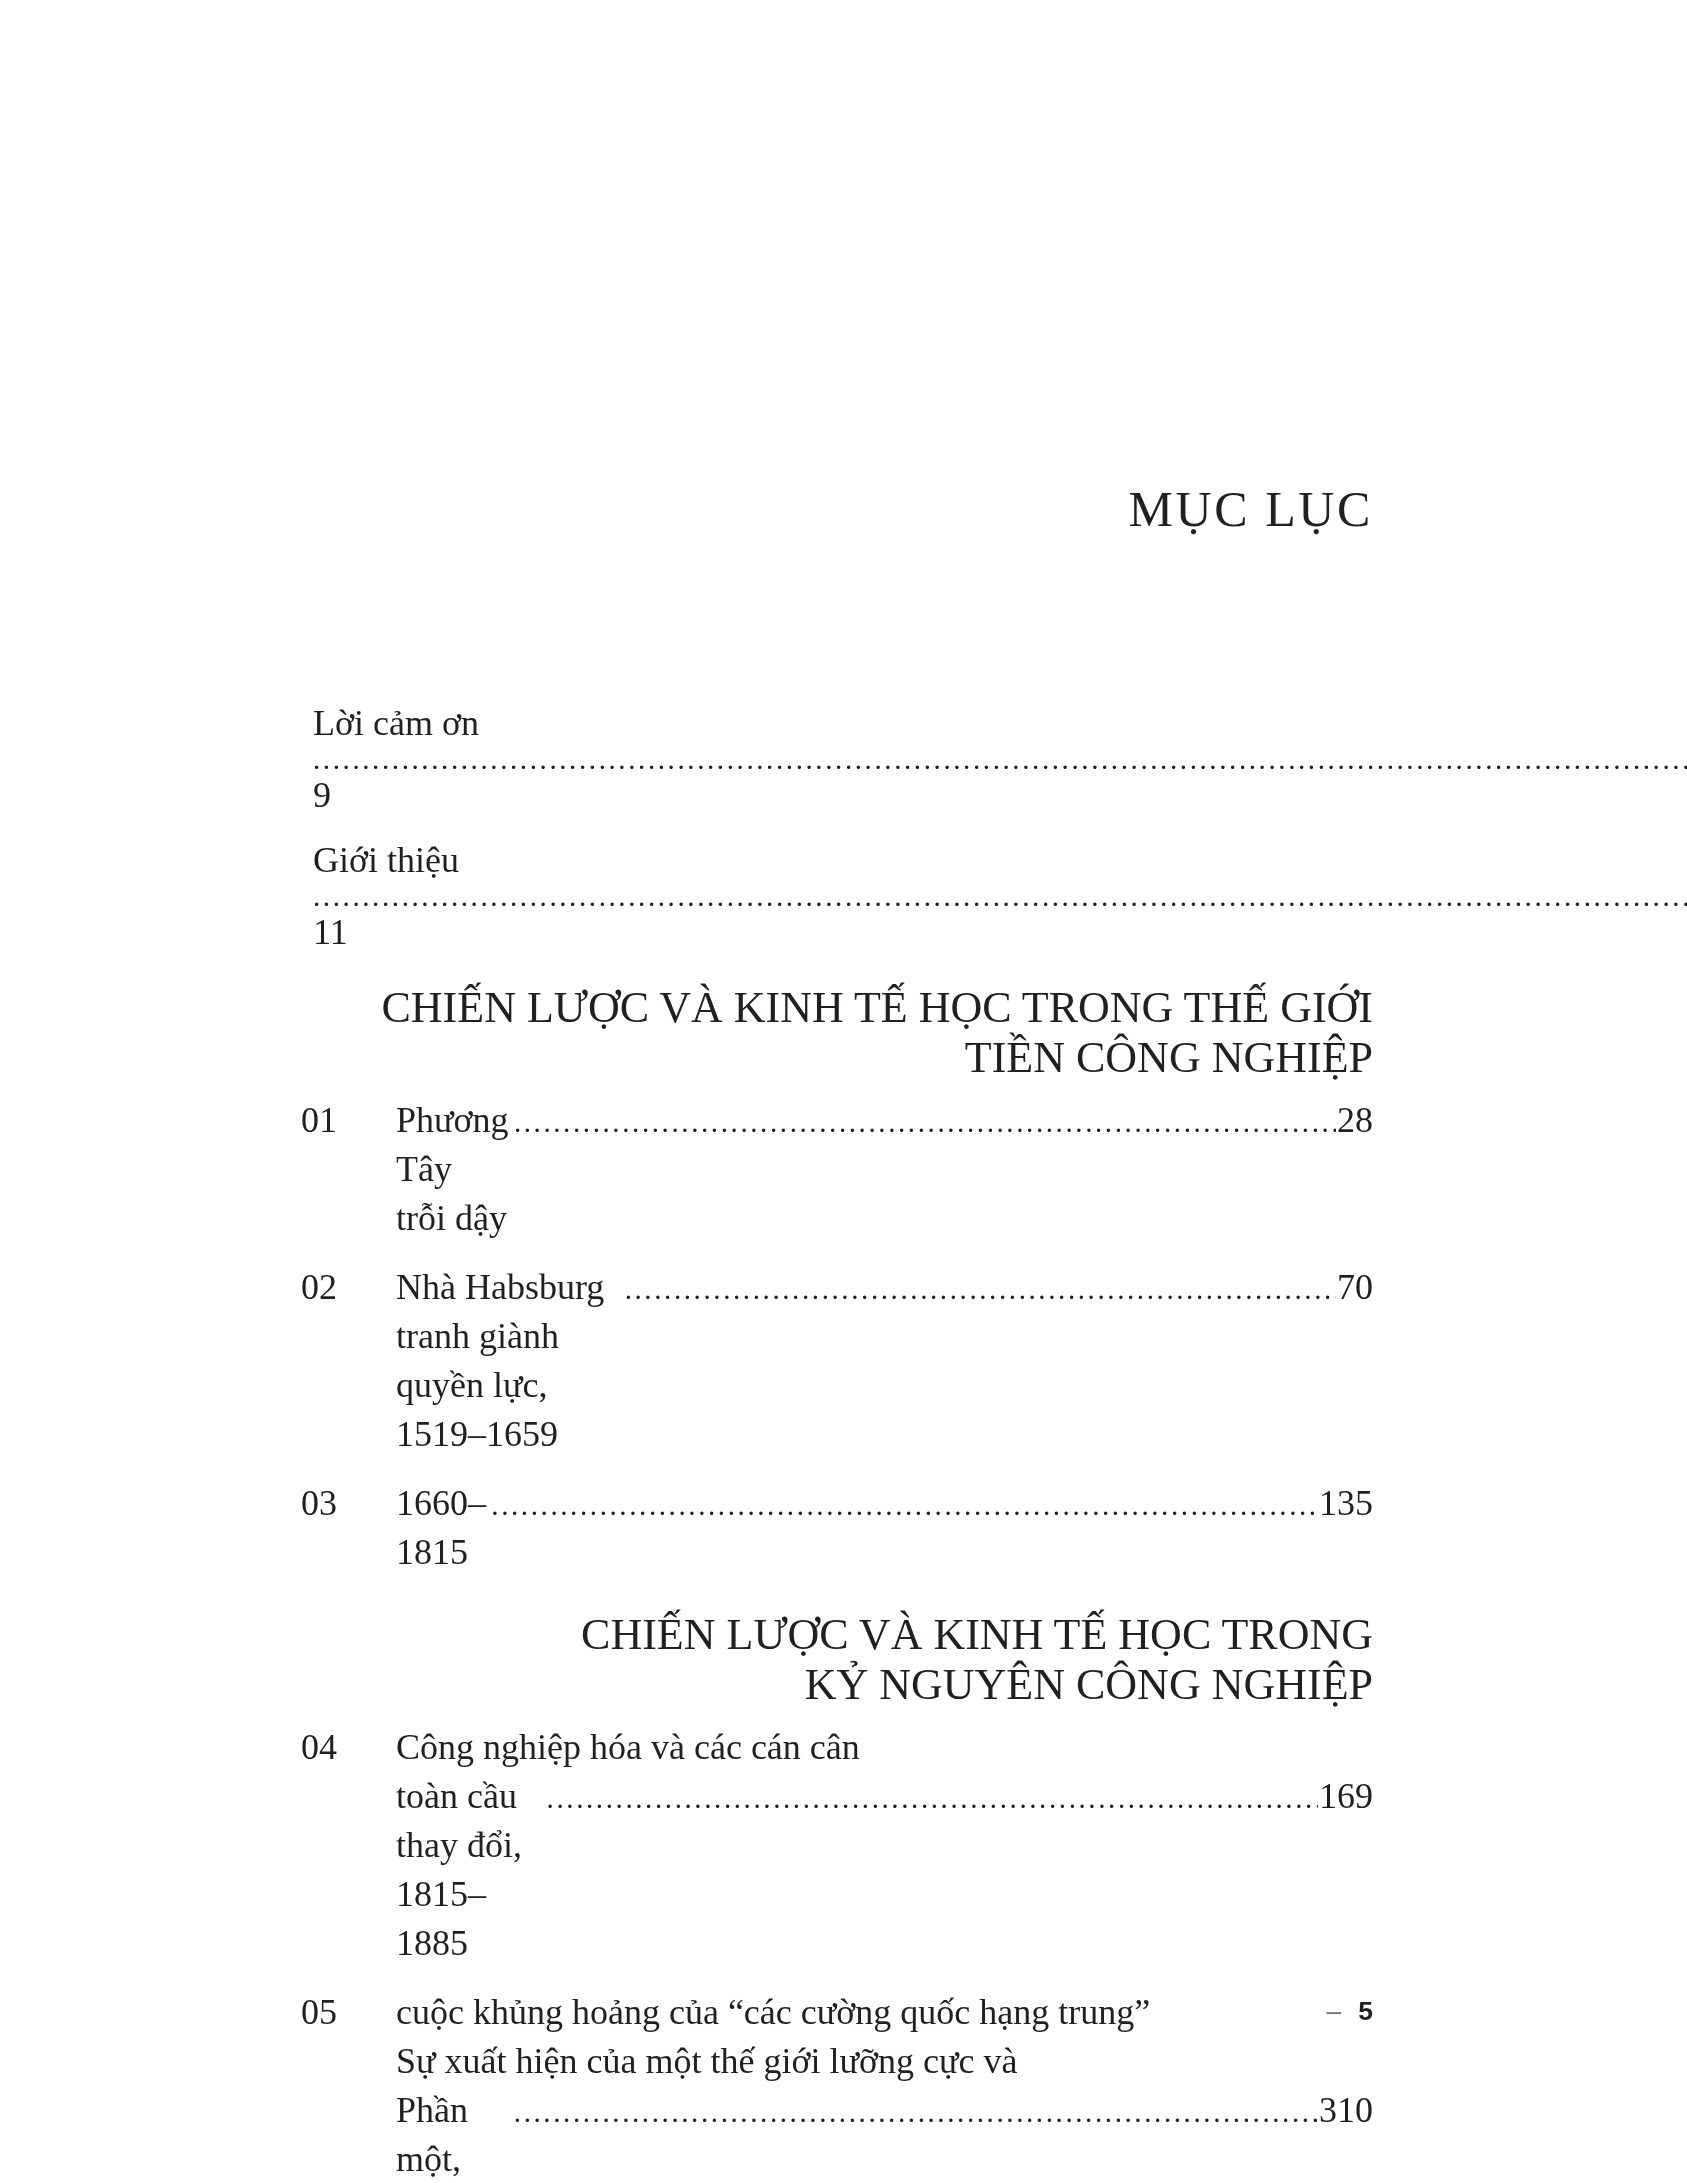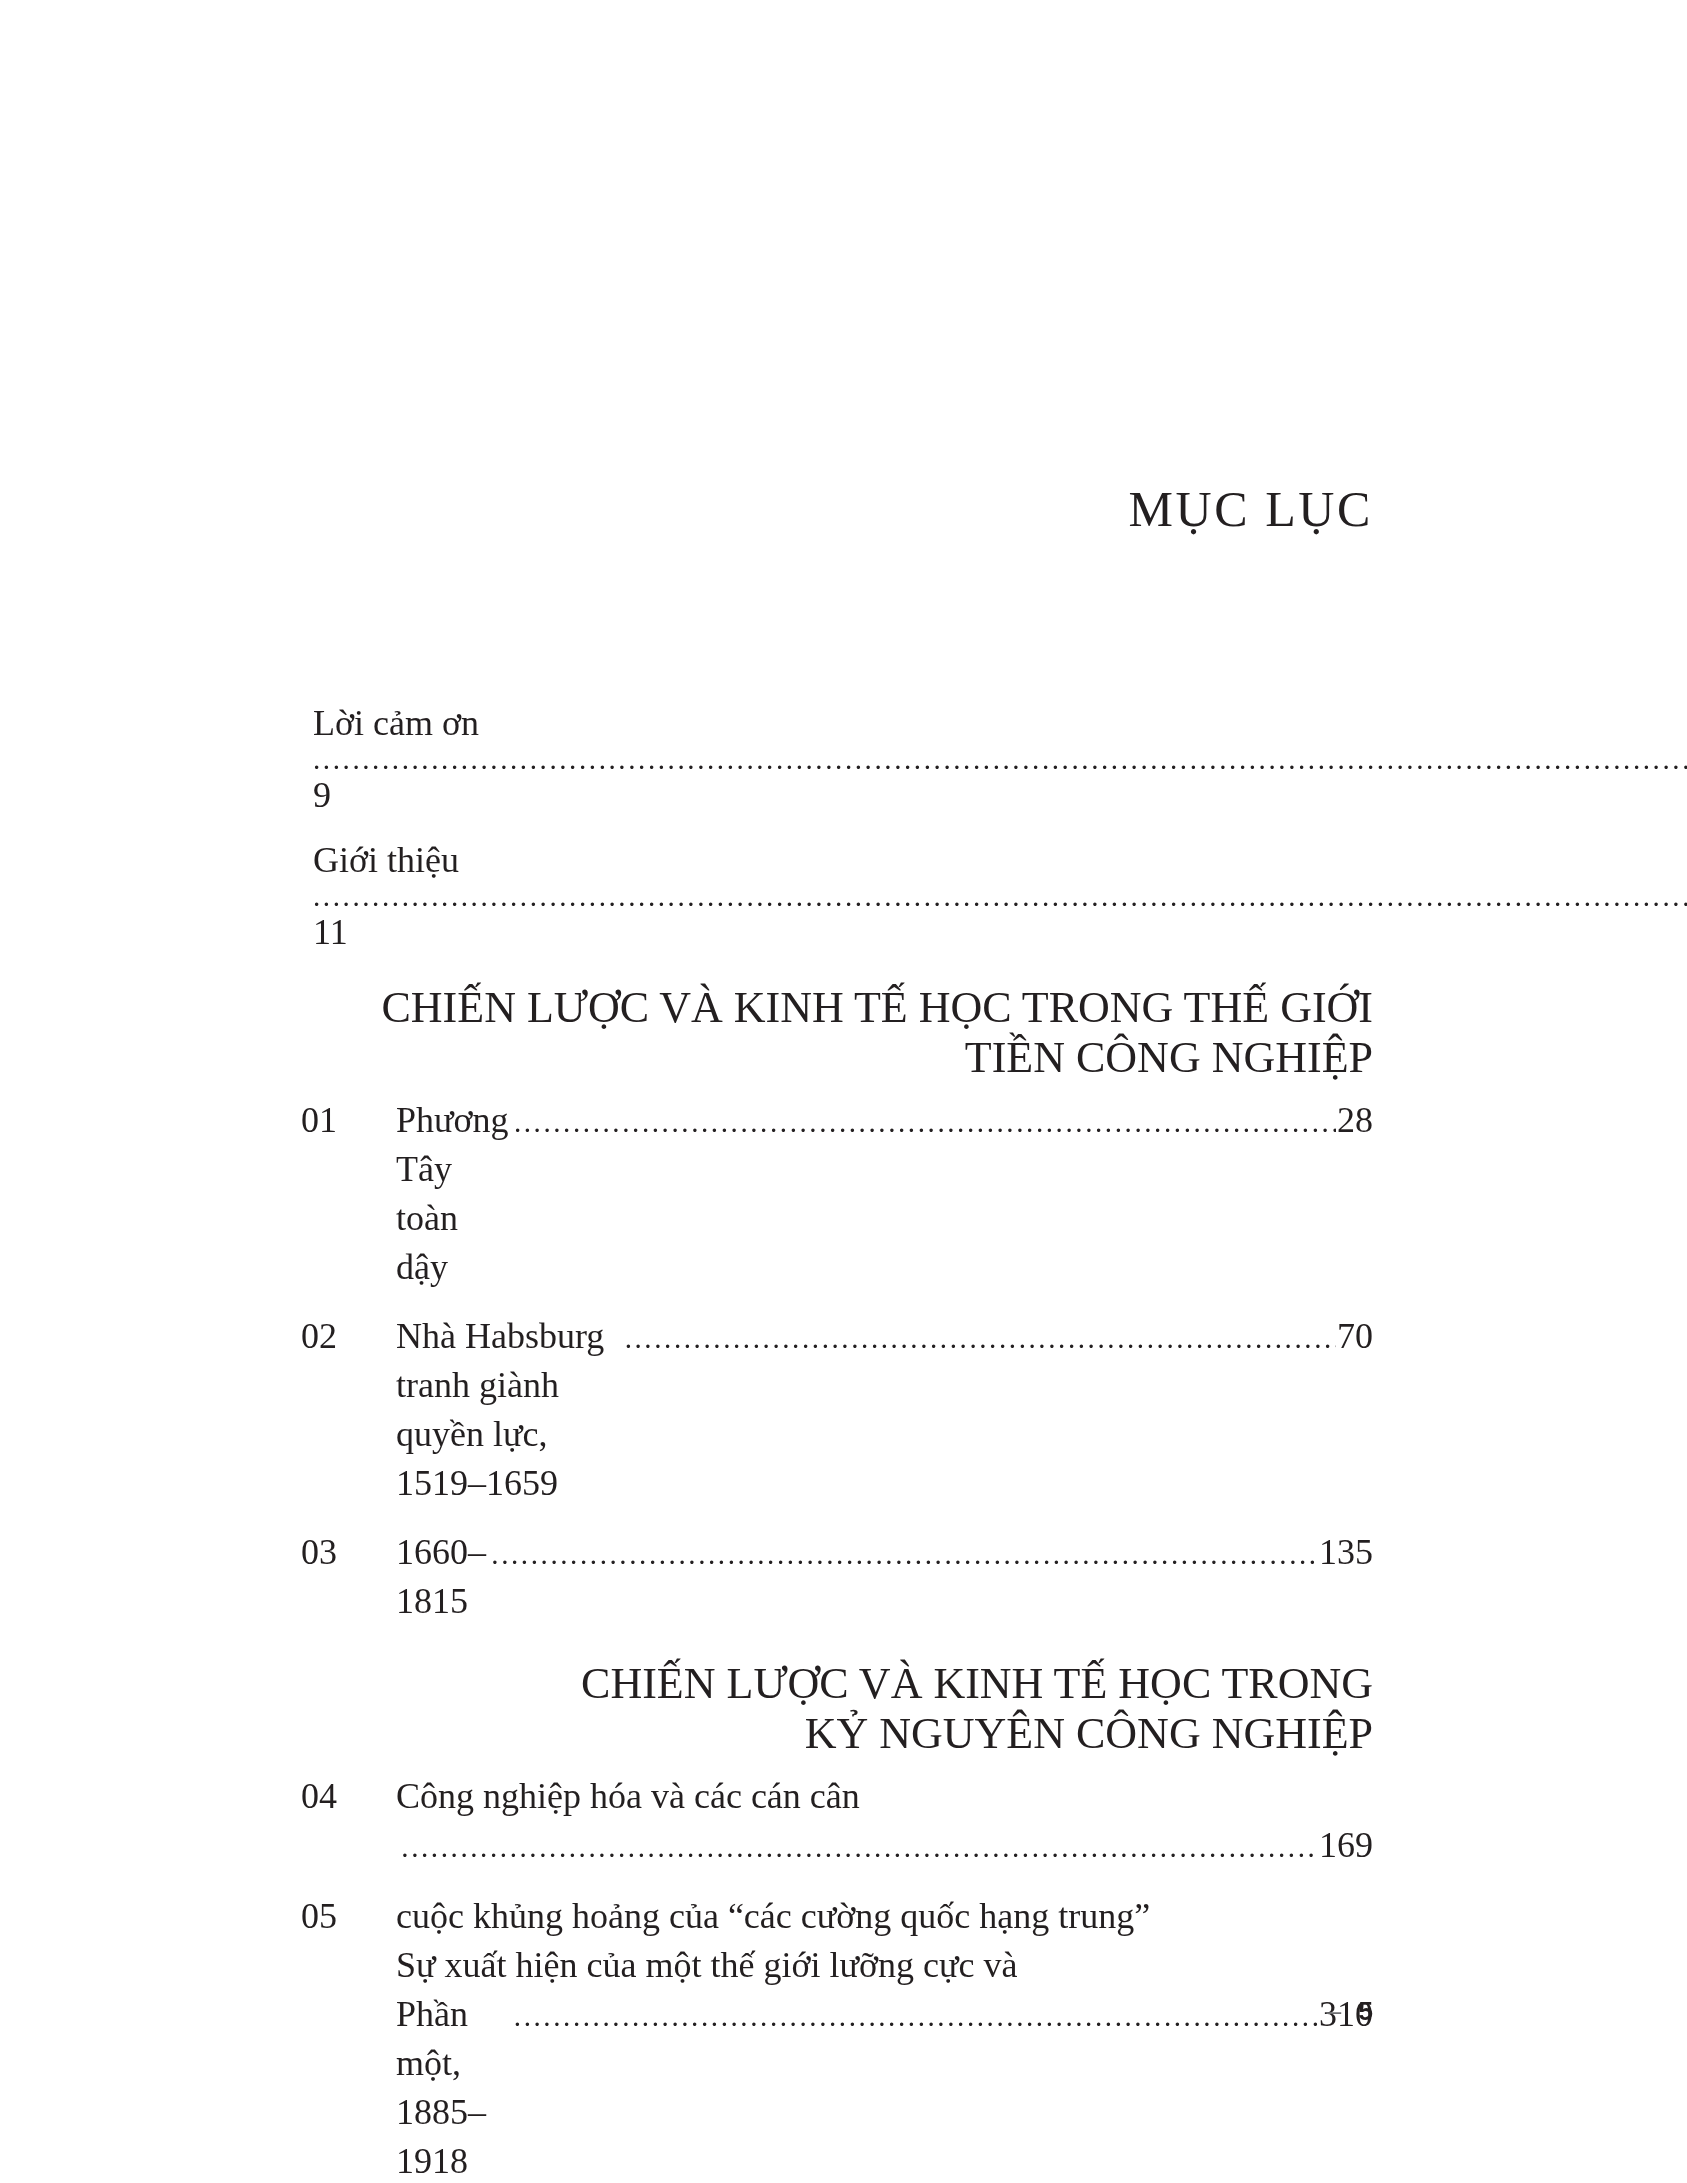--- a/index.html
+++ b/index.html
@@ -124,21 +124,21 @@
       </div>
     <div>
         <div class="section-heading first">
           <div class="heading-line">CHIẾN LƯỢC VÀ KINH TẾ HỌC TRONG THẾ GIỚI</div>
           <div class="heading-line">TIỀN CÔNG NGHIỆP</div>
         </div>
         <div class="chapter">
           <div class="num">01</div>
           <div class="lines">
             <div class="line">
-              <span class="ltext">Phương Tây toàn dậy</span>
+              <span class="ltext">Phương Tây trỗi dậy</span>
               <span class="dots"></span>
               <span class="pnum">28</span>
             </div>
           </div>
         </div>
         <div class="chapter">
           <div class="num">02</div>
           <div class="lines">
             <div class="line">
               <span class="ltext">Nhà Habsburg tranh giành quyền lực, 1519–1659</span>
@@ -161,20 +161,21 @@
           <div class="heading-line">CHIẾN LƯỢC VÀ KINH TẾ HỌC TRONG</div>
           <div class="heading-line">KỶ NGUYÊN CÔNG NGHIỆP</div>
         </div>
         <div class="chapter">
           <div class="num">04</div>
           <div class="lines">
             <div class="line">
               <span class="ltext">Công nghiệp hóa và các cán cân</span>
             </div>
             <div class="line">
+              <span class="ltext">toàn cầu thay đổi, 1815–1885</span>
               <span class="dots"></span>
               <span class="pnum">169</span>
             </div>
           </div>
         </div>
         <div class="chapter">
           <div class="num">05</div>
           <div class="lines">
             <div class="line">
               <span class="ltext">cuộc khủng hoảng của “các cường quốc hạng trung”</span>

